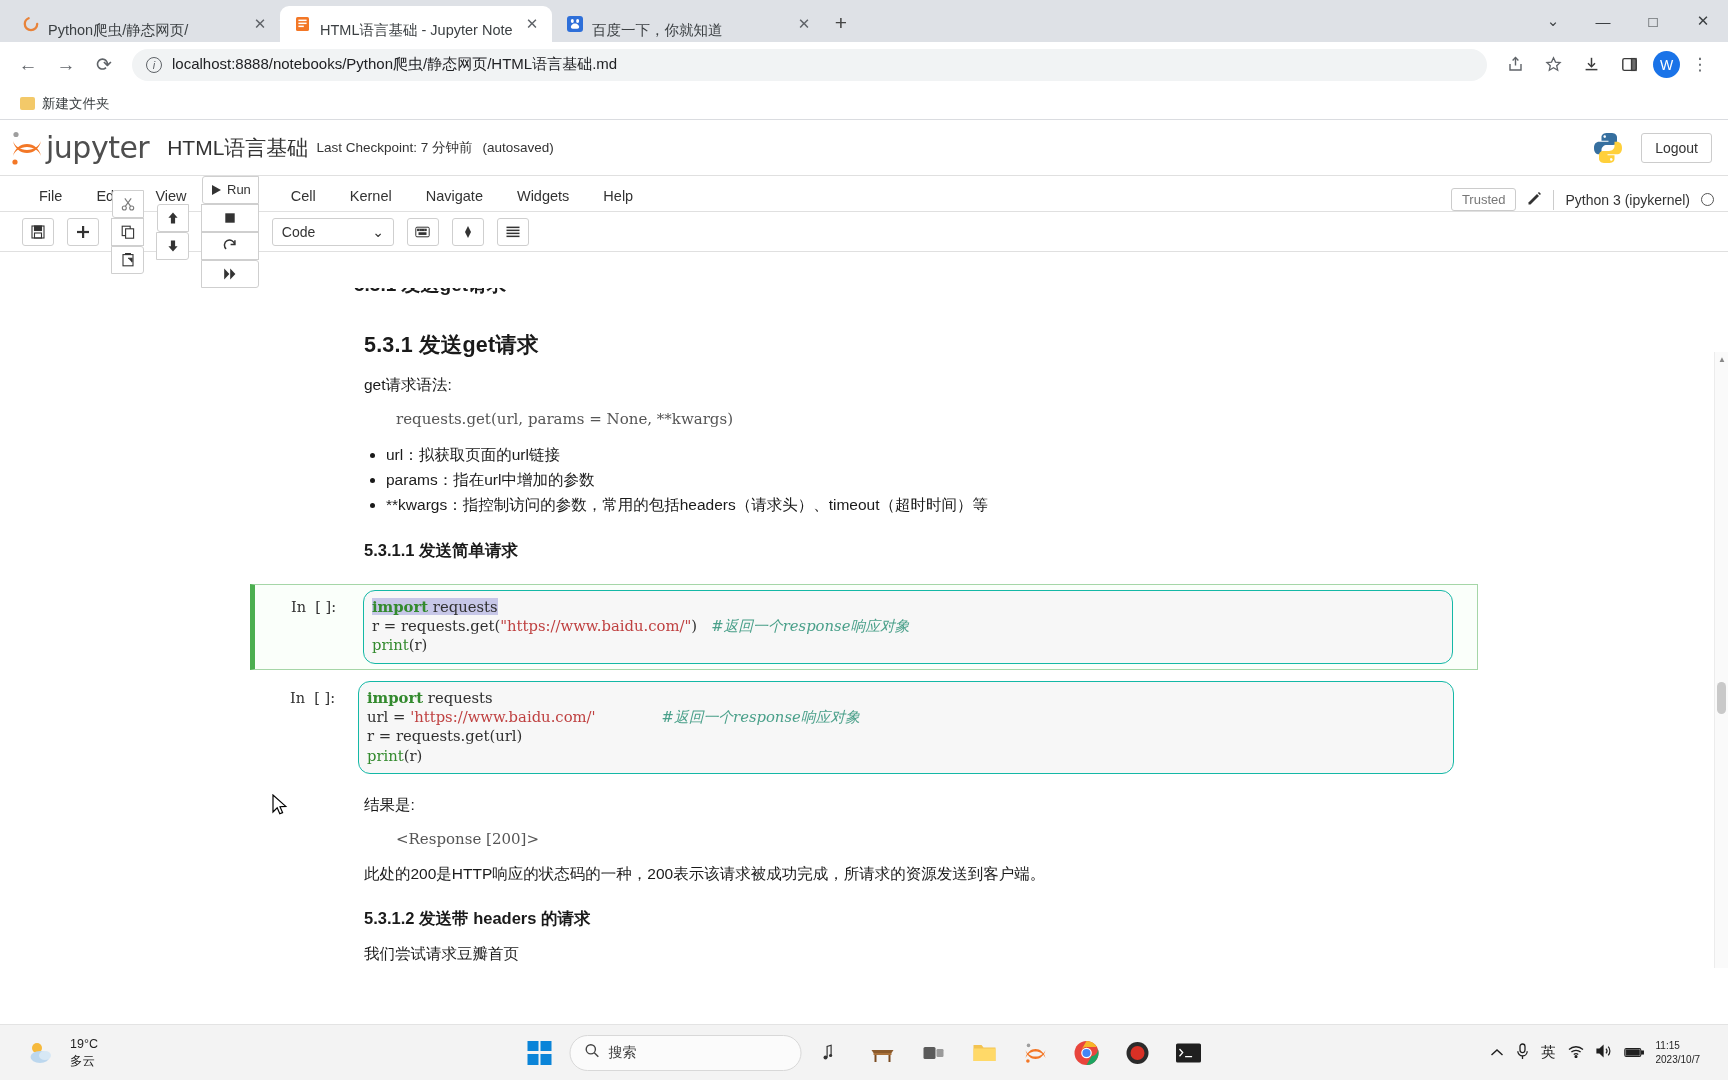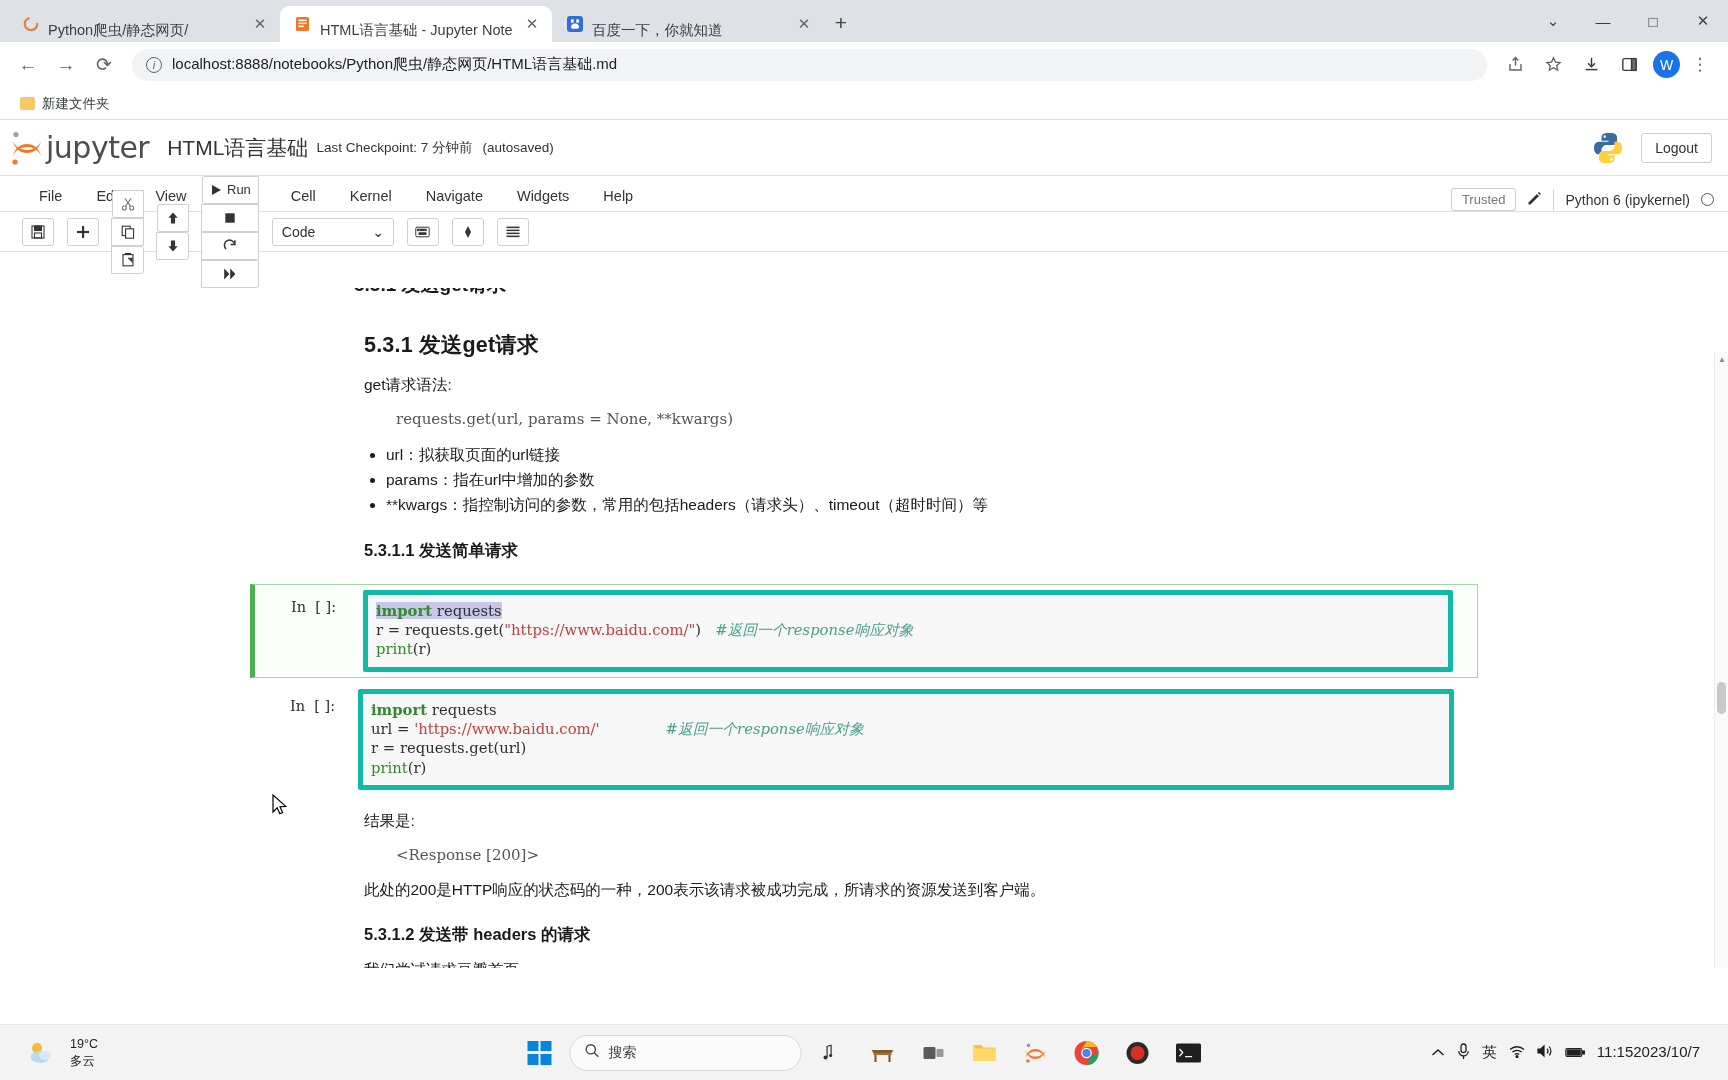--- a/index.html
+++ b/index.html
@@ -122,21 +122,21 @@
 
   
   .code-cell { display:flex; align-items:flex-start; padding: 5px 0 5px 0; margin-top: 6px; position:relative;}
   .code-cell.selected { border:1px solid #a5d6a7; border-left:5px solid #4caf50; background:#fafffa; padding-left:0; }
   .prompt {
     width: 108px; flex:0 0 108px; text-align:left; padding: 9px 0 0 40px;
     font-family:"DejaVu Serif", serif; font-size:14.5px; color:#303030; white-space:pre;
   }
   .code-cell.selected .prompt { padding-left: 36px; }
   .cm {
-    flex:1 1 auto; background:#f7f7f7; border:5px solid #14b8a6; border-radius:2px;
+    flex:1 1 auto; background:#f7f7f7; border:1px solid #14b8a6; border-radius:12px;
     padding: 6px 8px 8px 8px; font-family:"DejaVu Serif", serif; font-size:14.8px;
     line-height:1.31; color:#000; margin-right: 24px; white-space:pre;
   }
   .code-cell.selected .cm { background:#f7f7f7; }
   .kw { color:#338a2e; font-weight:bold; }
   .bi { color:#338a2e; }
   .str { color:#bf4040; }
   .op { color:#303030; }
   .cmt { color:#4aa08a; font-style:italic; }
   .sel { background:#c7c7e8; }
@@ -161,21 +161,21 @@
   .winlogo { width:24px;height:24px;display:grid;grid-template-columns:1fr 1fr;grid-template-rows:1fr 1fr;gap:2.6px;}
   .winlogo i { background:#0a84d8; display:block;}
   .searchpill {
     width: 232px; height:36px; background:#fbfbfb; border:1px solid #d8d8d8;
     border-radius:18px; display:flex;align-items:center; gap:9px; padding: 0 14px;
     font-size:14px; color:#444;font-family:Liberation Mono, monospace;
   }
   .tb-icon { width:42px; height:40px; display:flex; align-items:center; justify-content:center; }
   .tray { margin-left:auto; display:flex; align-items:center; gap:12px; padding-right:10px;}
   .tray-ico { font-size:14.5px; color:#1f1f1f; }
-  .clock { display:flex; flex-direction:row; align-items:flex-start; font-size:15px; color:#1f1f1f; line-height:1.34; padding-right:6px;}
+  .clock { display:flex; flex-direction:column; align-items:flex-start; font-size:10px; color:#1f1f1f; line-height:1.34; padding-right:6px;}
 </style>
 </head>
 <body>
 
 <div class="browser">
 
   <div class="tabstrip">
 
     <div class="tab inactive">
       <span class="tab-favicon">
@@ -308,21 +308,21 @@
       <div class="jp-menu-item">Help</div>
       <div class="jp-menu-right">
         <span class="trusted">Trusted</span>
         <span class="pencil">
           <svg width="15" height="15" viewBox="0 0 15 15">
               <path d="M1.5 11.4L10 2.9l2 2-8.5 8.5H1.5z" fill="#333"></path>
               <path d="M10.8 2.1l1.2-1.2 2 2-1.2 1.2z" fill="#333"></path>
             </svg>
         </span>
         <span class="vbar"></span>
-        <span class="kernel-name">Python 6 (ipykernel)</span>
+        <span class="kernel-name">Python 3 (ipykernel)</span>
         <span class="kernel-idle"></span>
       </div>
     </div>
 
     <div class="jp-toolbar">
       <div class="tgroup">
         <div class="tbtn">
           <svg width="14" height="14" viewBox="0 0 14 14" fill="none" stroke="#333" stroke-width="1.1">
               <rect x="1" y="1" width="12" height="12"></rect>
               <rect x="3.5" y="1" width="7" height="4.5" fill="#333"></rect>

